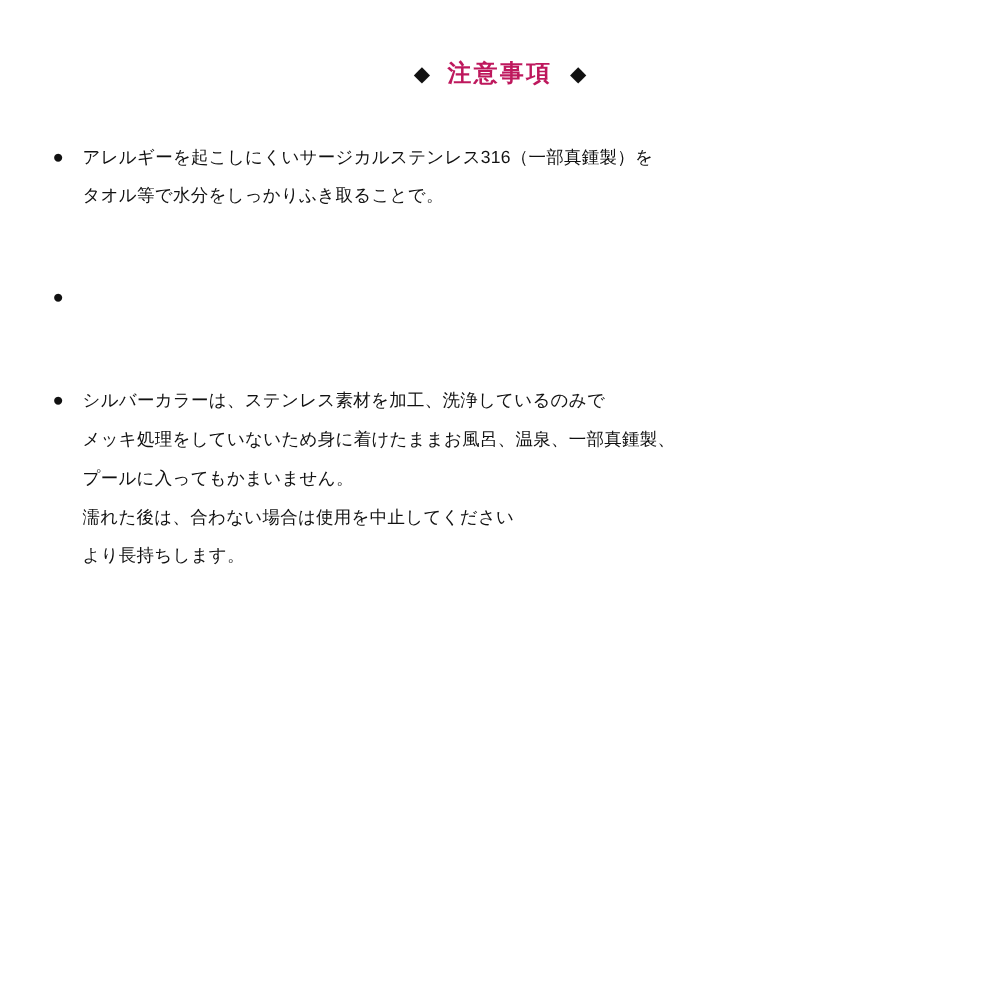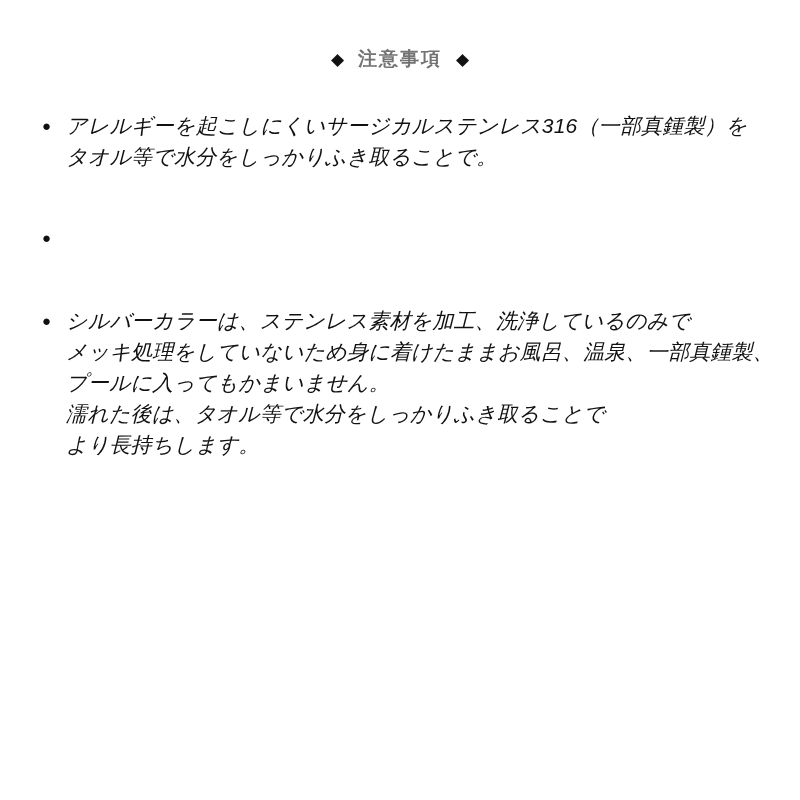--- a/index.html
+++ b/index.html
@@ -30,45 +30,44 @@
   }
   .diamond {
     font-size: 17px;
     line-height: 1;
     color: #111111;
   }
   .title-text {
     font-size: 19px;
     font-weight: bold;
     letter-spacing: 2px;
-    color: #737373;
+    color: #be185d;
   }
   .note-block {
     display: flex;
     align-items: flex-start;
     margin-bottom: 46px;
     padding-left: 2px;
   }
   .bullet {
     flex: 0 0 auto;
     width: 24px;
     font-size: 15px;
     line-height: 31px;
     color: #111111;
   }
   .note-lines {
     flex: 1 1 auto;
   }
   .note-line {
-    font-size: 21px;
+    font-size: 14px;
     line-height: 31px;
     letter-spacing: 0.2px;
     color: #111111;
     white-space: nowrap;
-    font-style: italic;
   }
   #block-0 { margin-bottom: 50px; }
   #block-1 { margin-bottom: 52px; }
 </style>
 </head>
 <body>
 
 <div class="page">
 
   <div class="title-row">
@@ -90,18 +89,18 @@
     <div class="note-lines">
     </div>
   </div>
 
   <div class="note-block" id="block-2">
     <span class="bullet">●</span>
     <div class="note-lines">
       <div class="note-line">シルバーカラーは、ステンレス素材を加工、洗浄しているのみで</div>
       <div class="note-line">メッキ処理をしていないため身に着けたままお風呂、温泉、一部真鍾製、</div>
       <div class="note-line">プールに入ってもかまいません。</div>
-      <div class="note-line">濡れた後は、タオル等で水分をしっかりふき取ることで</div>
+      <div class="note-line">濡れた後は、合わない場合は使用を中止してください</div>
       <div class="note-line">より長持ちします。</div>
     </div>
   </div>
 
 </div>
 
 </body></html>

